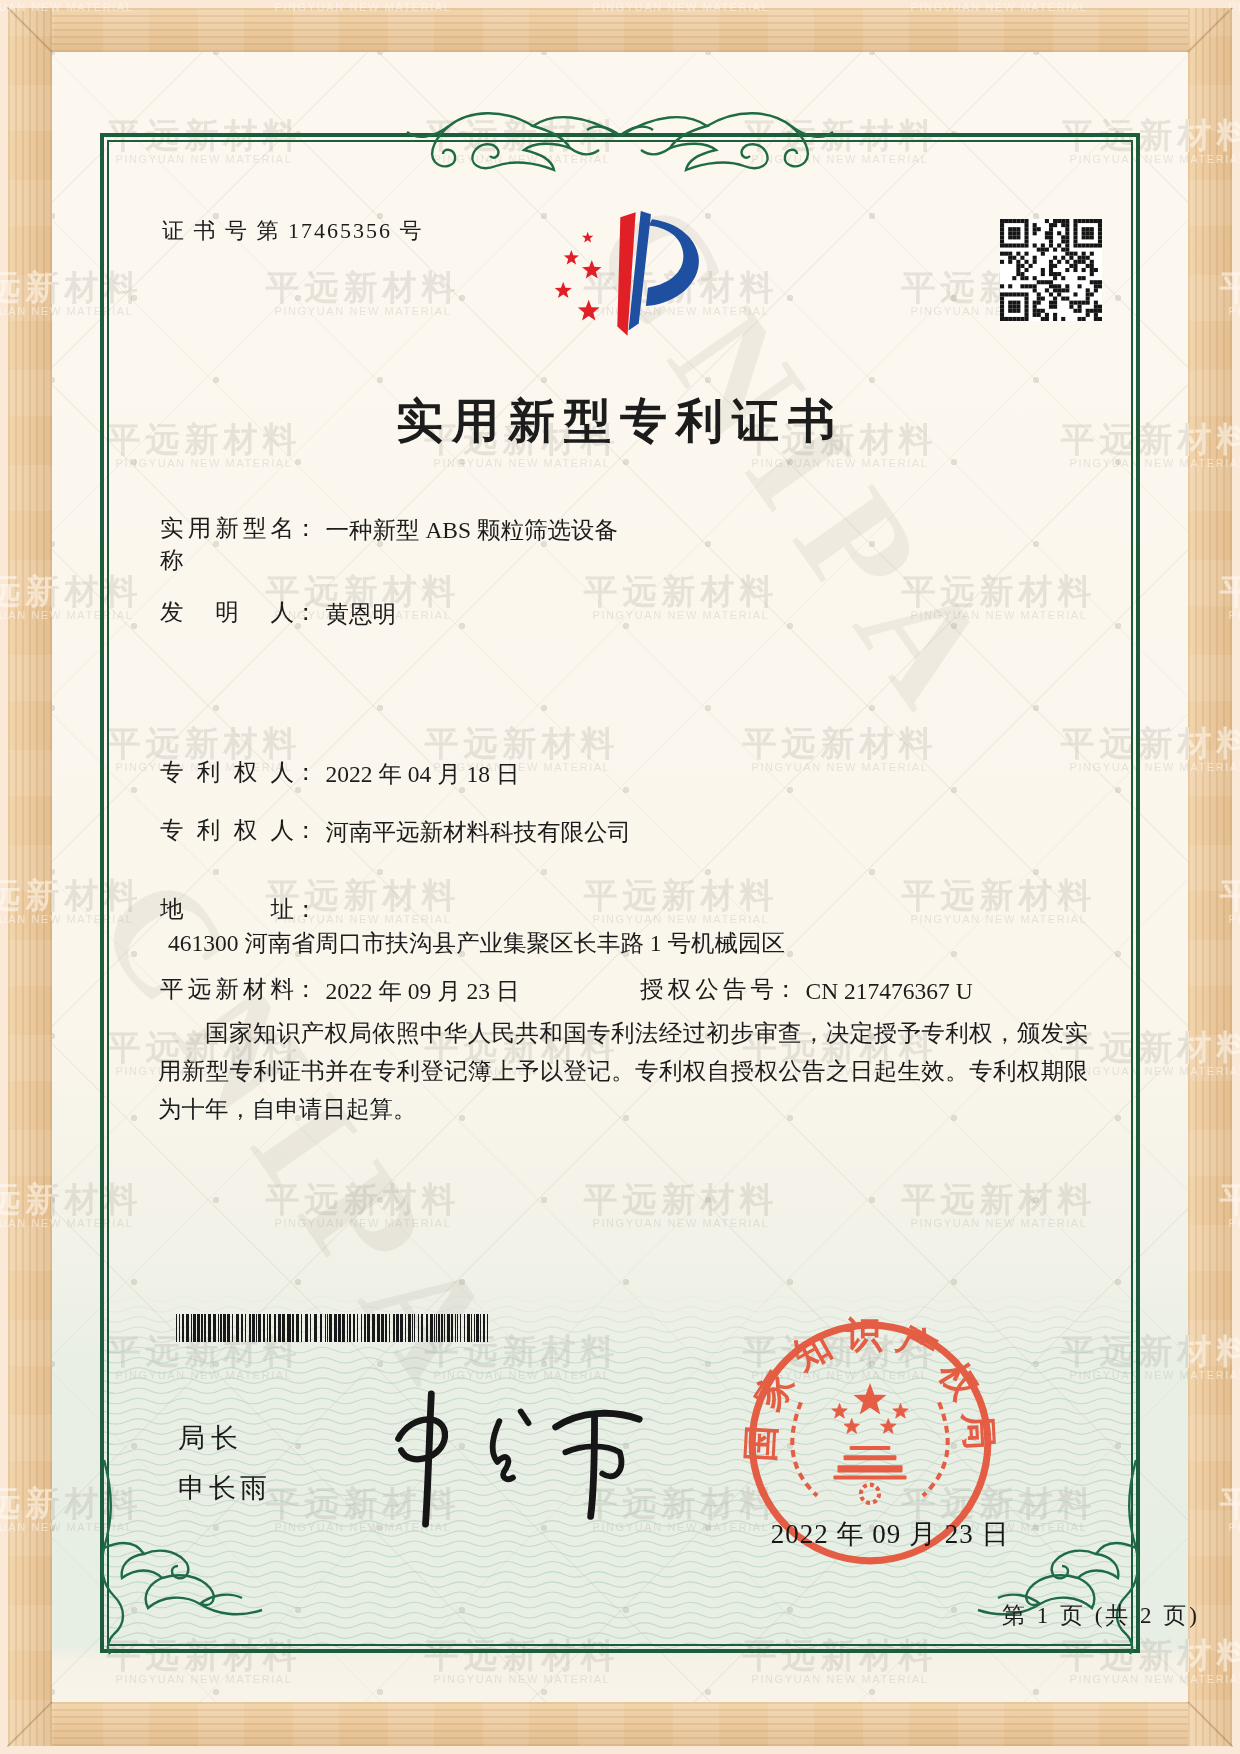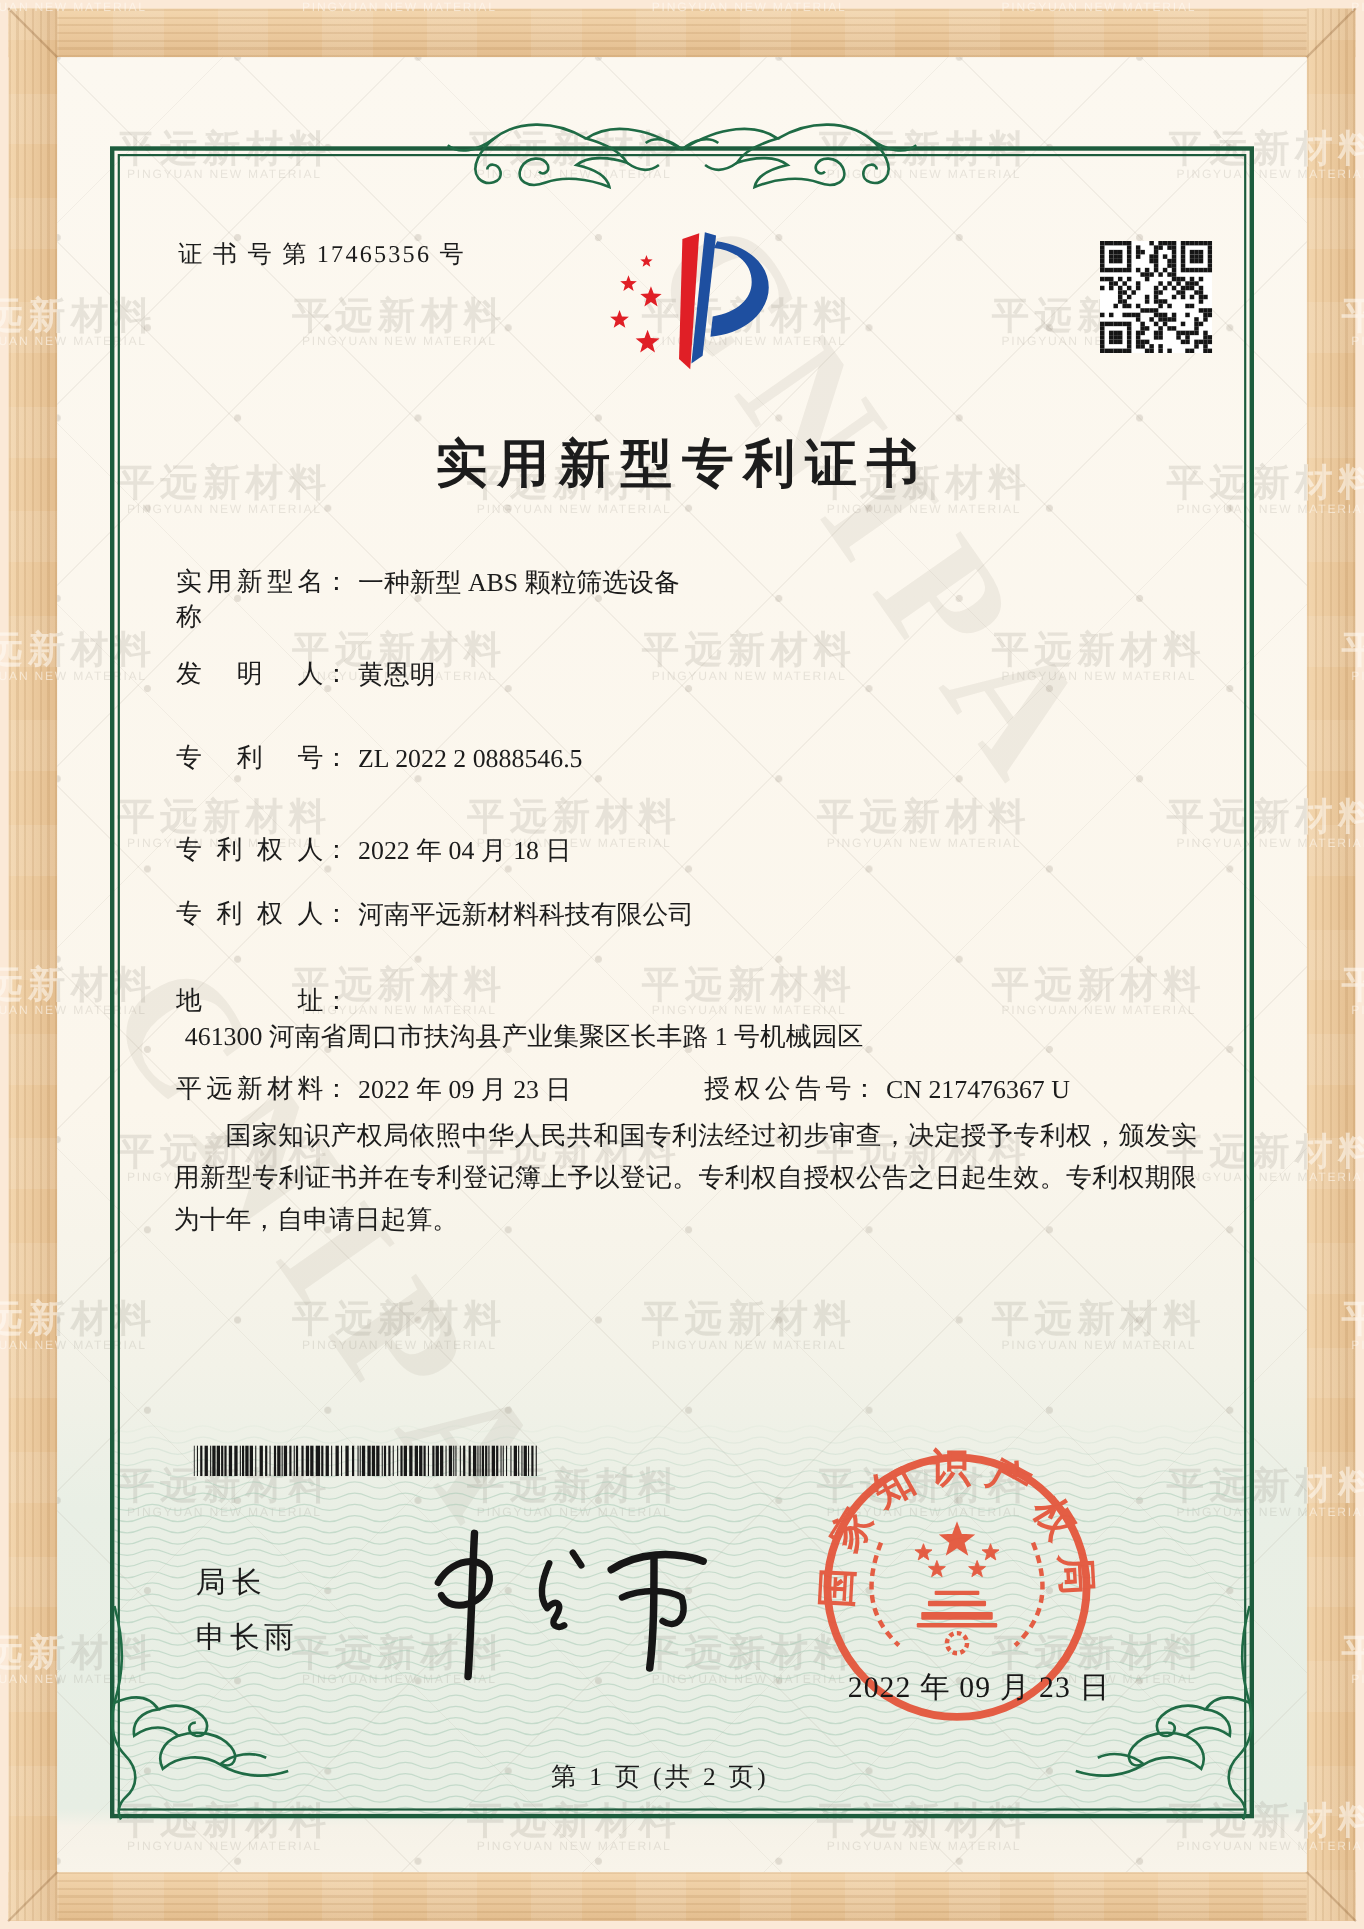--- a/index.html
+++ b/index.html
@@ -68,21 +68,21 @@
   #barcode{left:176px;top:1314px;width:320px;height:28px;z-index:8;}
   .director{left:178px;top:1420px;font-size:27px;letter-spacing:6px;z-index:8;
             font-family:"Liberation Sans","DejaVu Sans",sans-serif;}
   .director-name{left:178px;top:1470px;font-size:27px;letter-spacing:4px;z-index:8;
             font-family:Liberation Sans, sans-serif;}
   .sig{left:375px;top:1388px;width:272px;height:146px;z-index:9;}
   .seal-wrap{left:742px;top:1315px;width:256px;height:256px;z-index:8;opacity:.94;}
   .seal-svg{width:100%;height:100%;}
   .seal-date{left:755px;top:1516px;width:270px;text-align:center;font-size:27px;
              letter-spacing:1px;color:#171717;z-index:9;}
-  .page-info{left:0;right:40px;top:1600px;text-align:center;font-size:23px;letter-spacing:3px;z-index:8;}
+  .page-info{left:0;right:40px;top:1600px;text-align:right;font-size:23px;letter-spacing:3px;z-index:8;}
   .continuation{left:0;right:50px;top:1672px;text-align:center;font-size:23px;letter-spacing:4px;z-index:8;}
 </style>
 </head>
 <body>
 
 <svg width="0" height="0" style="position:absolute">
   <defs>
     <polygon id="star5" points="0,-10 2.47,-3.4 9.51,-3.09 3.99,1.3 5.88,8.09 0,4.2 -5.88,8.09 -3.99,1.3 -9.51,-3.09 -2.47,-3.4"></polygon>
   </defs>
 </svg>
@@ -912,23 +912,20 @@
     </svg>
 
   <h1 class="title abs content">实用新型专利证书</h1>
 
   <div class="field-row abs" style="top:512px">
     <span class="lab">实用新型名称</span><span class="colon">：</span><span class="val">一种新型 ABS 颗粒筛选设备</span>
   </div>
   <div class="field-row abs" style="top:596px">
     <span class="lab">发明人</span><span class="colon">：</span><span class="val">黄恩明</span>
   </div>
-  <div class="field-row abs" style="top:672px">
-    <span class="lab">专利号</span><span class="colon">：</span><span class="val">ZL 2022 2 0888546.5</span>
-  </div>
   <div class="field-row abs" style="top:756px">
     <span class="lab">专利权人</span><span class="colon">：</span><span class="val">2022 年 04 月 18 日</span>
   </div>
   <div class="field-row abs" style="top:814px">
     <span class="lab">专利权人</span><span class="colon">：</span><span class="val">河南平远新材料科技有限公司</span>
   </div>
   <div class="field-row abs" style="top:893px">
     <span class="lab">地址</span><span class="colon">：</span><span class="val val-address">461300 河南省周口市扶沟县产业集聚区长丰路 1 号机械园区</span>
   </div>
   <div class="field-row abs" style="top:973px">

